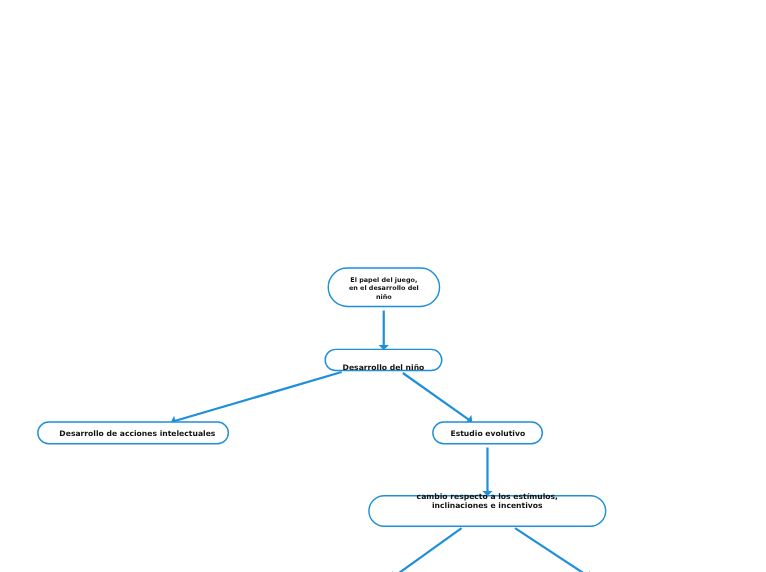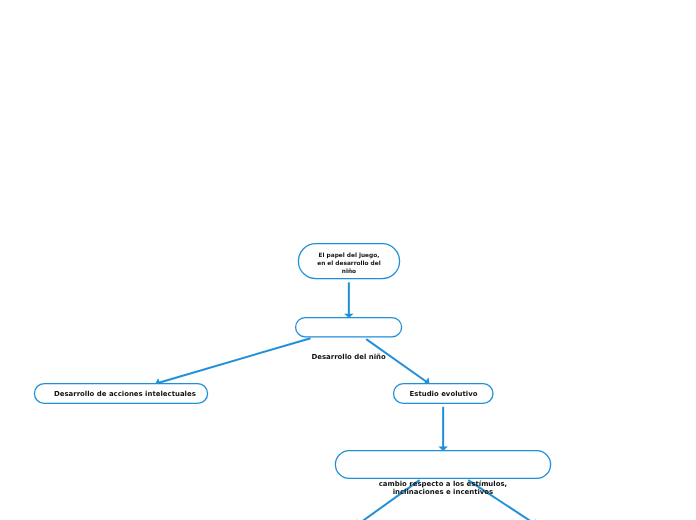--- a/index.html
+++ b/index.html
@@ -54,27 +54,27 @@
       <rect x="393.5" y="383.6" width="99.5" height="19.8" rx="9.9" ry="9.9" fill="#ffffff" stroke="#1e8fd9" stroke-width="1.3"></rect>
       <rect x="335.4" y="450.6" width="215.2" height="27.8" rx="13.9" ry="13.9" fill="#ffffff" stroke="#1e8fd9" stroke-width="1.3"></rect>
     </g>
   </svg>
 
   <div class="node" style="left: 298.4px; top: 243.7px; width: 101.2px; height: 34.9px; border-radius: 17.45px; font-size: 5.83px; line-height: 8.05px; color: rgb(17, 17, 17);">
     <span class="node-label" style="margin-top: 4px;">El papel del juego,
 en el desarrollo del
 niño</span>
   </div>
-  <div class="node" style="left: 295.6px; top: 329px; width: 106px; height: 33px; border-radius: 9.6px; font-size: 6.94px; line-height: 9.4px; color: rgb(17, 17, 17); align-items: flex-end;">
+  <div class="node" style="left: 295.6px; top: 317px; width: 106px; height: 33px; border-radius: 9.6px; font-size: 6.94px; line-height: 9.4px; color: rgb(17, 17, 17);">
     <span class="node-label" style="margin-top: 2.2px;">Desarrollo del niño</span>
   </div>
   <div class="node" style="left: 34.4px; top: 383.6px; width: 181px; height: 19.8px; border-radius: 9.9px; font-size: 6.94px; line-height: 9.4px; color: rgb(17, 17, 17);">
     <span class="node-label" style="margin-top: 2.2px;">Desarrollo de acciones intelectuales</span>
   </div>
   <div class="node" style="left: 393.5px; top: 383.6px; width: 100px; height: 19.8px; border-radius: 9.9px; font-size: 6.94px; line-height: 9.4px; color: rgb(17, 17, 17);">
     <span class="node-label" style="margin-top: 2.2px;">Estudio evolutivo</span>
   </div>
-  <div class="node" style="left: 335.4px; top: 477px; width: 215.2px; height: 21px; border-radius: 13.9px; font-size: 6.94px; line-height: 7.6px; color: rgb(17, 17, 17); align-items: center;">
+  <div class="node" style="left: 335.4px; top: 445px; width: 215.2px; height: 21px; border-radius: 13.9px; font-size: 6.94px; line-height: 7.6px; color: rgb(17, 17, 17); align-items: center;">
     <span class="node-label" style="margin-top: 2.2px;">cambio respecto a los estímulos,
 inclinaciones e incentivos</span>
   </div>
 
 </div>
 
 </body></html>

